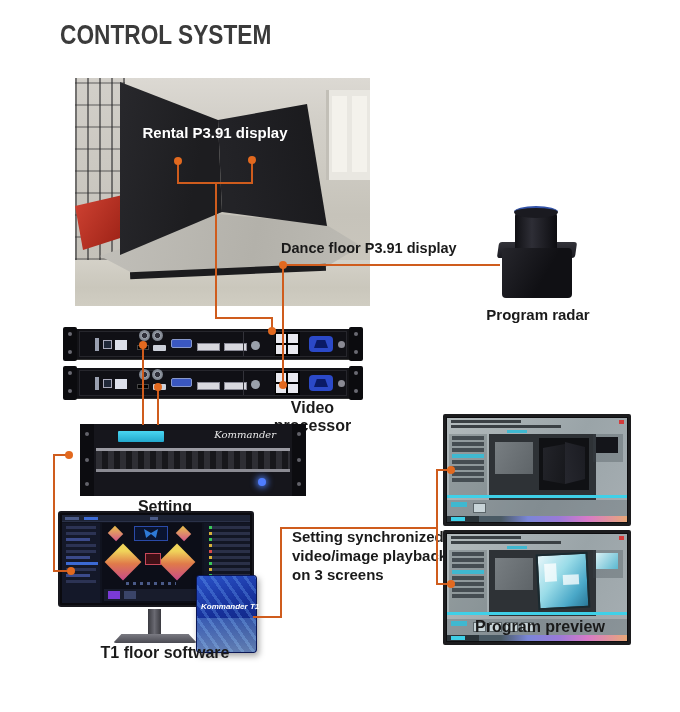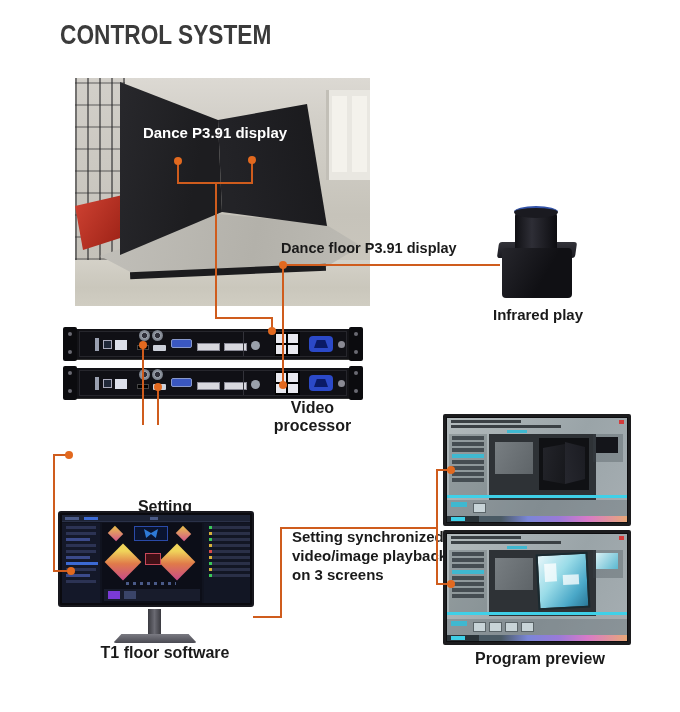--- a/index.html
+++ b/index.html
@@ -204,32 +204,32 @@
     <div class="window">
       <div class="pane" style="left:3px"></div>
       <div class="pane" style="left:23px"></div>
     </div>
     <div class="floorg"></div>
     <div class="redmat"></div>
     <div class="platform"></div>
     <div class="plat-edge"></div>
     <div class="panelL"></div>
     <div class="panelR"></div>
-    <div class="rental">Dance P3.91 display</div>
+    <div class="rental">Rental P3.91 display</div>
   </div>
 
   <div class="lbl" style="left:281px; top:240px; font-size:14.5px;">Dance floor P3.91 display</div>
 
   <div class="radar">
     <div class="base-top"></div>
     <div class="cyl"></div>
     <div class="cyl-top"></div>
     <div class="base"></div>
   </div>
-  <div class="lbl" style="left:470px; top:306px; width:136px; text-align:center; font-size:15px; font-weight:700;">Infrared play</div>
+  <div class="lbl" style="left:470px; top:306px; width:136px; text-align:center; font-size:15px; font-weight:700;">Program radar</div>
 
   <div class="proc" style="top:329px">
     <div class="ear l">
         <div class="screw" style="top:5px"></div>
         <div class="screw" style="top:23px"></div>
       </div>
     <div class="ear r">
         <div class="screw" style="top:5px"></div>
         <div class="screw" style="top:23px"></div>
       </div>
@@ -283,20 +283,36 @@
         <i style="left:13px;top:2px"></i>
       <i style="left:1px;top:13px"></i>
         <i style="left:13px;top:13px"></i>
     </div>
     <div class="p-pwr"></div>
     <div class="p-fuse"></div>
   </div>
 
   <div class="lbl" style="left:250px; top:399px; width:125px; text-align:center; font-size:16px;">Video processor</div>
 
+  <div class="server">
+    <div class="ear l">
+        <div class="screw" style="top:8px"></div>
+        <div class="screw" style="top:34px"></div>
+        <div class="screw" style="top:58px"></div>
+      </div>
+    <div class="ear r">
+        <div class="screw" style="top:8px"></div>
+        <div class="screw" style="top:34px"></div>
+        <div class="screw" style="top:58px"></div>
+      </div>
+    <div class="lcd"></div>
+    <div class="brand">Kommander</div>
+    <div class="grille"></div>
+    <div class="led"></div>
+  </div>
   <div class="lbl" style="left:110px; top:498px; width:110px; text-align:center; font-size:16px;">Setting</div>
 
   <div class="t1mon">
     <div class="t1scr">
       <div class="t1bar">
           <i style="left:3px"></i>
           <i style="left:22px;background:#3c6ad4"></i>
           <i style="left:88px;width:8px"></i>
         </div>
       <div class="t1left">
@@ -332,20 +348,24 @@
           <i></i>
           <i></i>
           <i></i>
           <i></i>
           <i></i>
         </div>
     </div>
   </div>
   <div class="t1stand"></div>
   <div class="t1base"></div>
+  <div class="t1box">
+    <div class="bt">Kommander T1</div>
+    <div class="shine"></div>
+  </div>
   <div class="lbl" style="left:85px; top:644px; width:160px; text-align:center; font-size:16px;">T1 floor software</div>
 
   <div class="note">Setting synchronized video/image playback on 3 screens</div>
 
   <div class="pmon" style="top:414px; height:112px;">
     <div class="pscr">
       <div class="pbar">
         <i style="left:4px;top:2px;width:70px"></i>
           <i style="left:4px;top:7px;width:110px"></i>
         <i style="left:60px;top:12px;width:20px;background:#3fb8d0"></i>
@@ -410,21 +430,21 @@
         <div class="chip"></div>
         <i style="left:26px"></i>
         <i style="left:42px"></i>
         <i style="left:58px"></i>
         <i style="left:74px"></i>
       </div>
       <div class="pstrip"></div>
     </div>
   </div>
 
-  <div class="lbl" style="left:460px; top:650px; width:160px; text-align:center; font-size:16px;">Program preview</div>
+  <div class="lbl" style="left:460px; top:618px; width:160px; text-align:center; font-size:16px;">Program preview</div>
 
   <div class="cl v" style="left:177px; top:164px; height:20px"></div>
   <div class="cl v" style="left:251px; top:163px; height:21px"></div>
   <div class="cl h" style="left:177px; top:182px; width:76px"></div>
   <div class="cl v" style="left:215px; top:182px; height:137px"></div>
   <div class="cl h" style="left:215px; top:317px; width:58px"></div>
   <div class="cl v" style="left:271px; top:317px; height:16px"></div>
   <div class="dot" style="left:174px; top:157px"></div>
   <div class="dot" style="left:248px; top:156px"></div>
   <div class="dot" style="left:268px; top:327px"></div>

